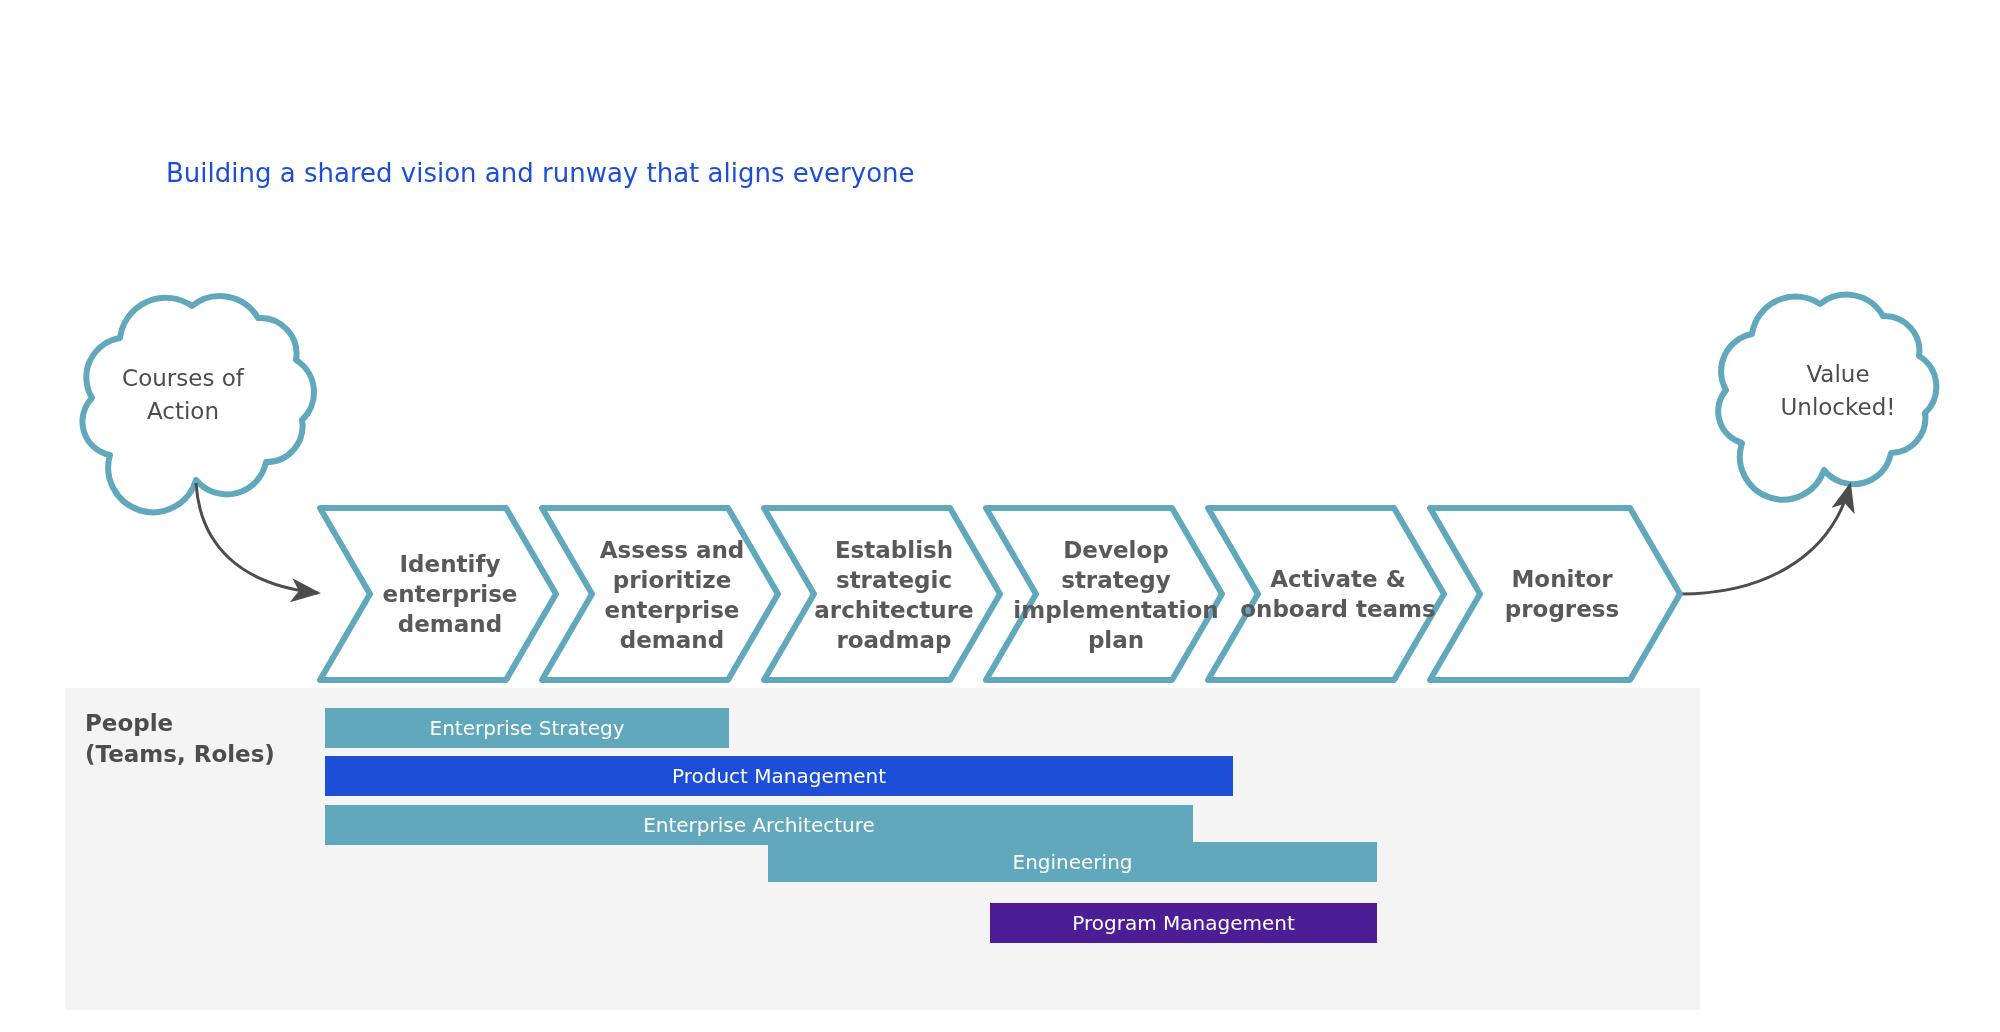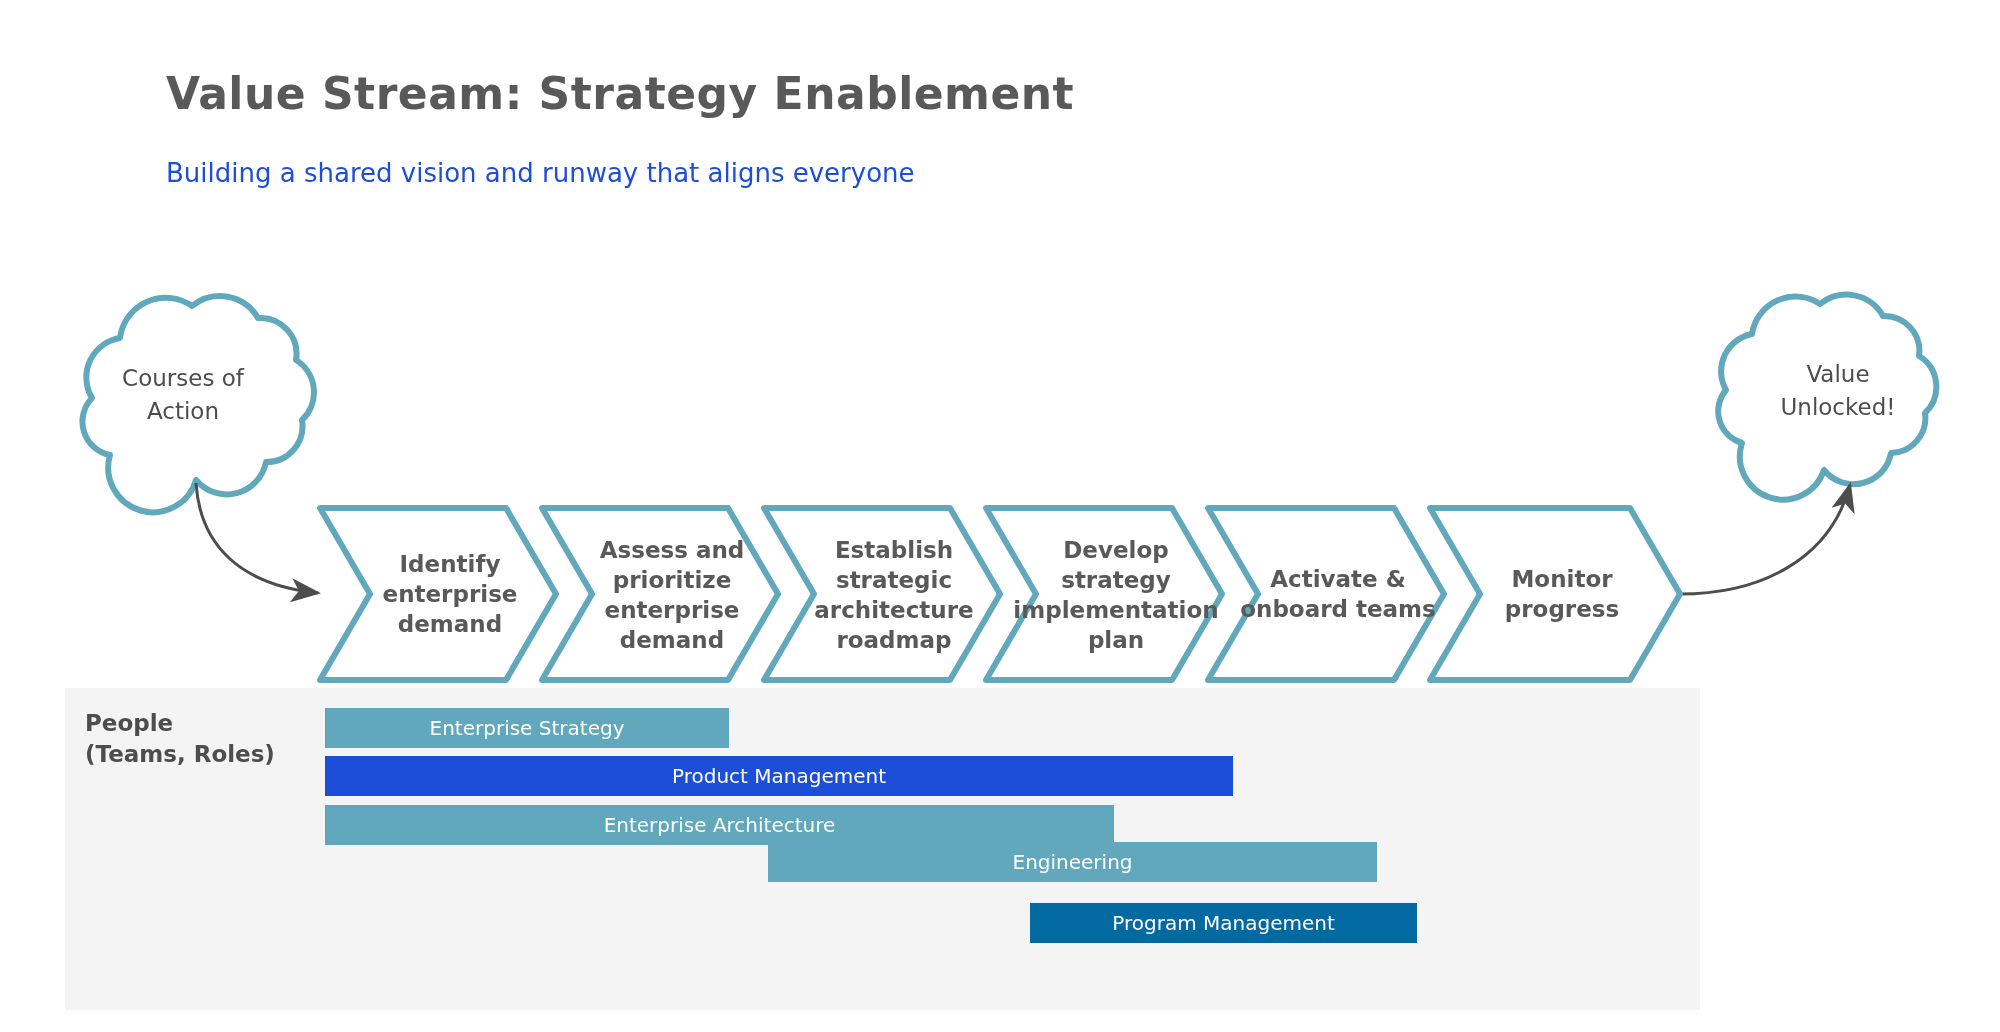--- a/index.html
+++ b/index.html
@@ -99,21 +99,20 @@
     text-align: left;
     overflow: hidden;
     white-space: nowrap;
   }
 </style>
 </head>
 <body>
 
 <div id="canvas">
 
-  <div id="page-title">Value Stream: Strategy Enablement</div>
   <div id="page-subtitle">Building a shared vision and runway that aligns everyone</div>
 
   <svg id="flow-svg" viewBox="0 0 2000 1032">
     <defs>
       <marker id="arrowhead" markerWidth="10" markerHeight="8" refX="9" refY="4" orient="auto" markerUnits="strokeWidth">
         <path d="M0,0 L10,4 L0,8 L2.6,4 z" fill="#4d4d4d"></path>
       </marker>
     </defs>
 
     <g>
@@ -193,19 +192,19 @@
       <text class="chevron-text" x="1562" y="617">progress</text>
     </g>
   </svg>
 
   <div id="people-panel">
     <div id="people-label">People
 (Teams, Roles)</div>
     <div id="bars-container">
         <div class="team-bar" style="left: 260px; top: 20px; width: 404px; background: rgb(98, 168, 189); color: rgb(255, 255, 255);">Enterprise Strategy</div>
         <div class="team-bar" style="left: 260px; top: 68px; width: 908px; background: #1d4ed8; color: rgb(255, 255, 255);">Product Management</div>
-        <div class="team-bar" style="left: 260px; top: 117px; width: 789px; background: rgb(98, 168, 189); color: rgb(255, 255, 255);">Enterprise Architecture</div>
+        <div class="team-bar" style="left: 260px; top: 117px; width: 868px; background: rgb(98, 168, 189); color: rgb(255, 255, 255);">Enterprise Architecture</div>
         <div class="team-bar" style="left: 703px; top: 154px; width: 609px; background: rgb(98, 168, 189); color: rgb(255, 255, 255);">Engineering</div>
-        <div class="team-bar" style="left: 925px; top: 215px; width: 387px; background: #0369a1; color: rgb(255, 255, 255); margin-left: 40px;">Program Management</div>
+        <div class="team-bar" style="left: 925px; top: 215px; width: 387px; background: #4c1d95; color: rgb(255, 255, 255);">Program Management</div>
       </div>
   </div>
 
 </div>
 
 </body></html>

